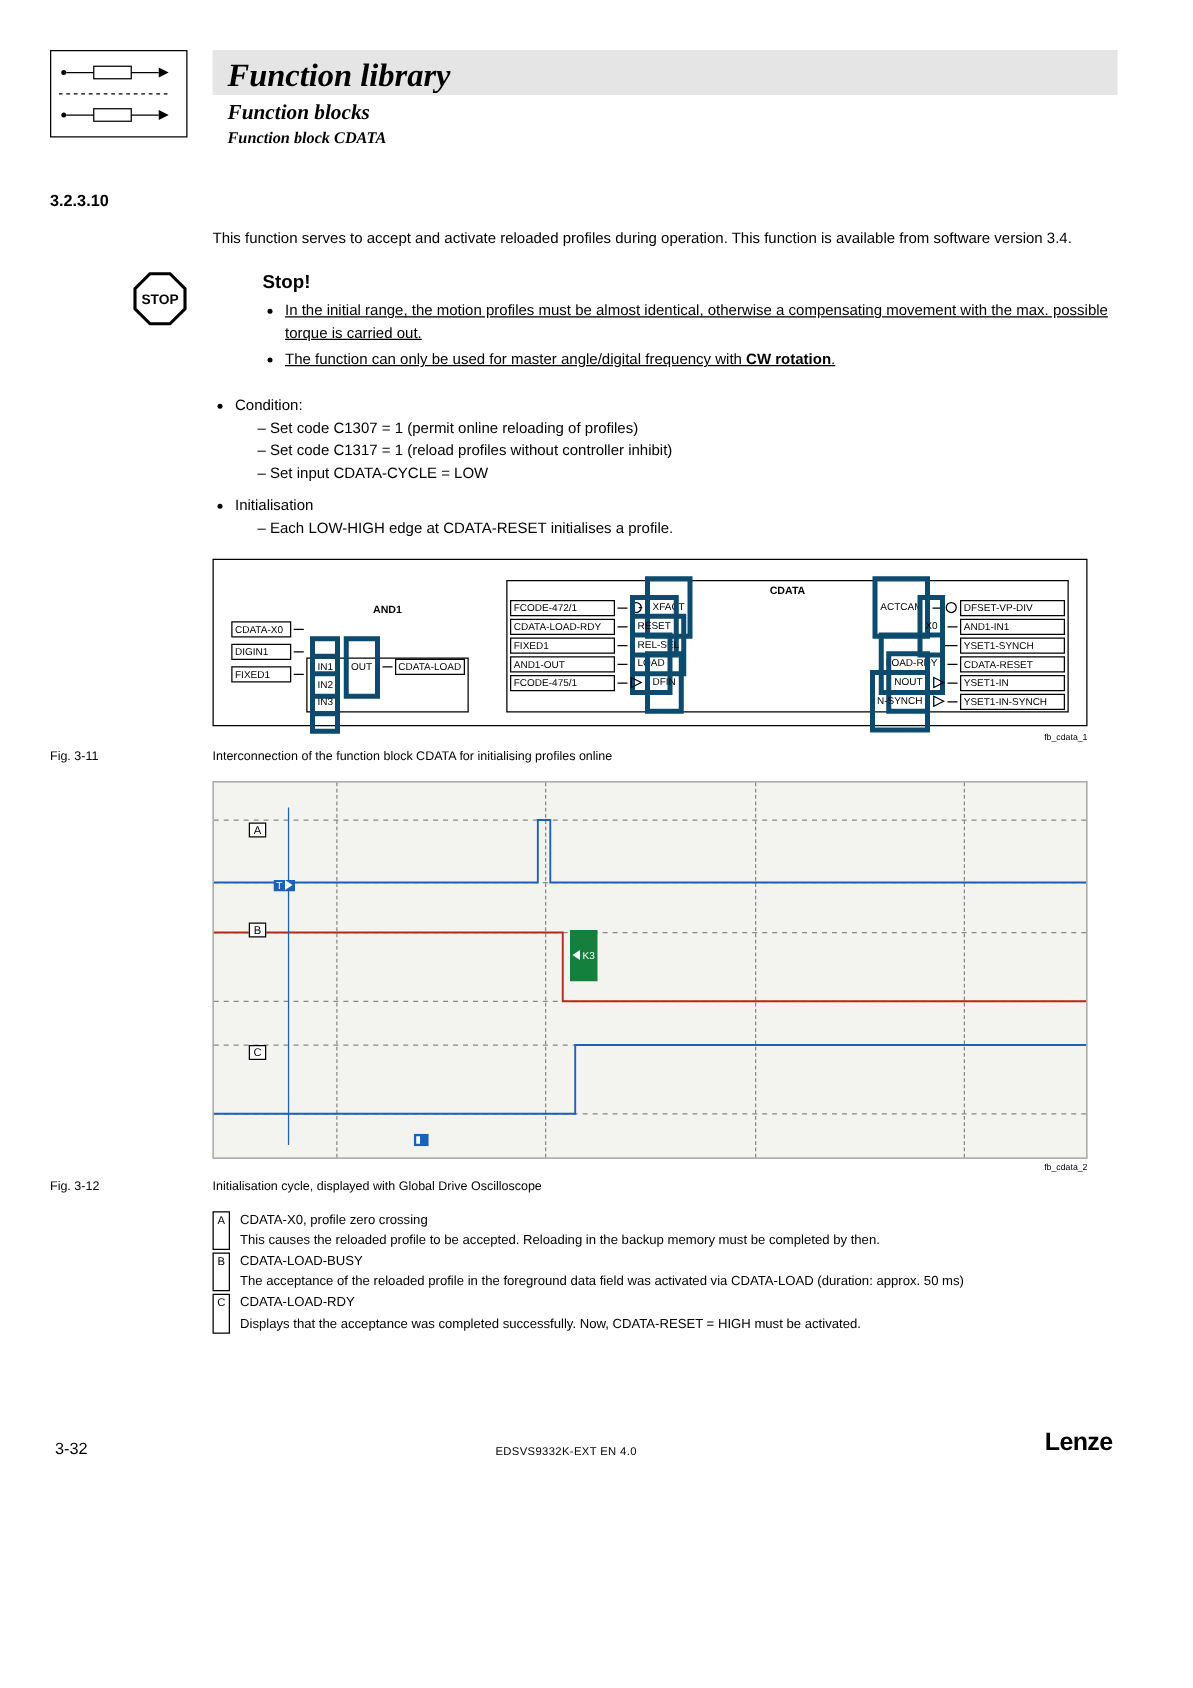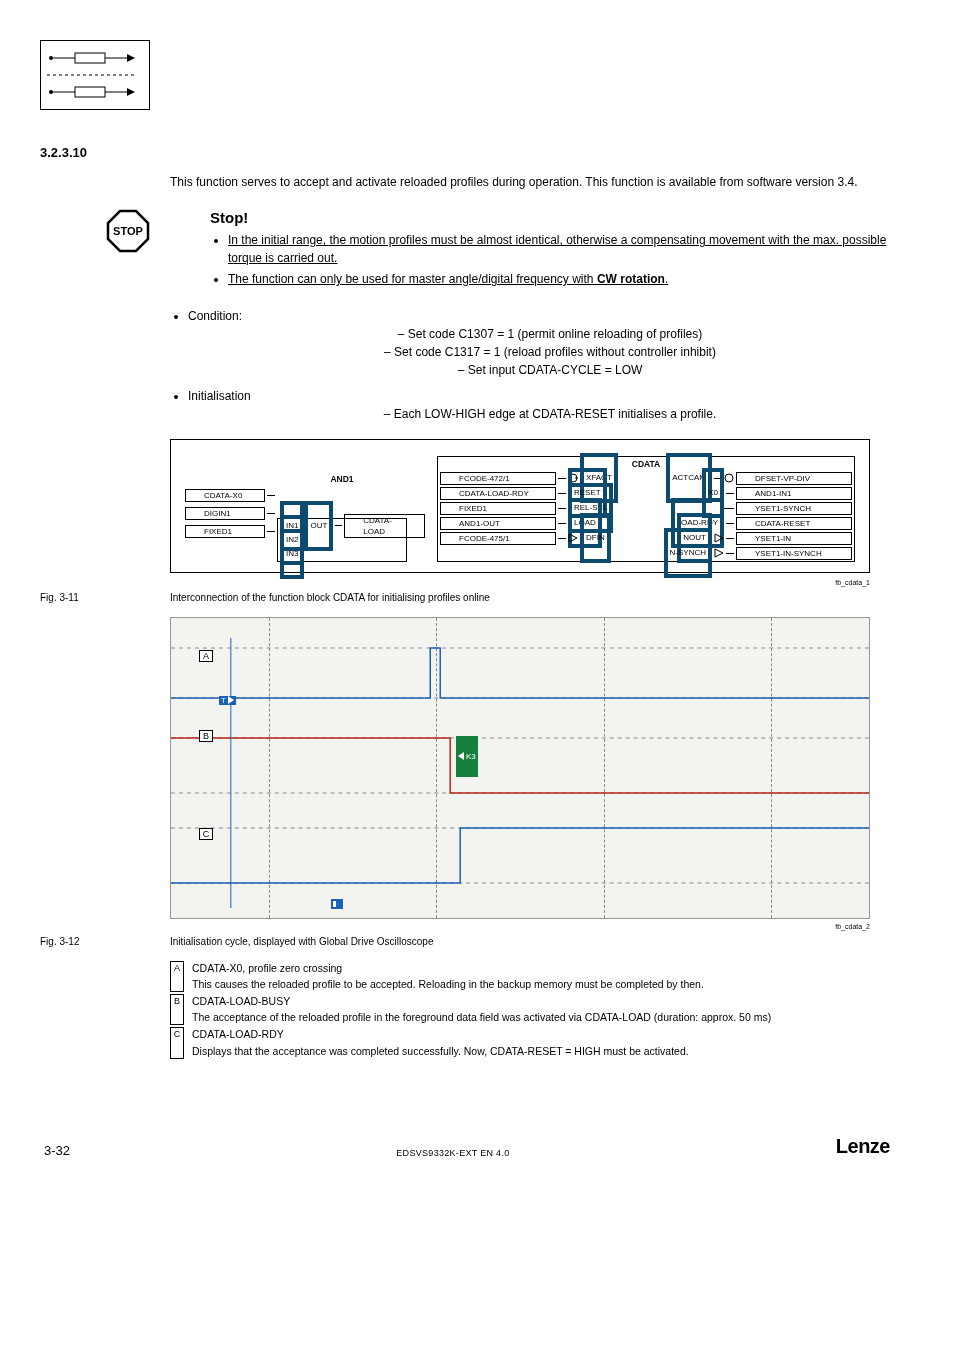--- a/index.html
+++ b/index.html
@@ -77,40 +77,40 @@
     font-weight: bold;
     font-size: 15px;
     margin-bottom: 6px;
   }
   ul.bullets { margin: 0 0 0 0; padding-left: 18px; text-decoration: underline; }
   ul.bullets li { margin-bottom: 4px; line-height: 1.45; }
   ul.main-bullets { margin: 0 0 0 -2px; padding-left: 20px; }
   ul.main-bullets > li { margin-bottom: 8px; }
   .dash-list { margin:4px 0 0 0; padding-left: 18px; }
   .dash-list div::before { content: "– "; }
-  .dash-list div { margin: 4px 0; text-align: center; }
+  .dash-list div { margin: 4px 0; }
   .diagram1 {
     margin: 18px 0 6px 130px;
     border: 1px solid #000;
     padding: 16px 14px 10px 14px;
     position: relative;
     width: 700px;
     box-sizing: border-box;
   }
   .dg-cols { display:flex; gap:30px; align-items:flex-start; }
   .and-block {
     border: 1px solid #000;
     font-size: 8.5px;
     width: 128px;
     margin-top: 32px;
   }
   .and-title { text-align:center; font-weight:bold; padding:2px 0; border-bottom: none; }
   .and-row { display:flex; justify-content:space-between; align-items:center; padding:0 2px; height:14px; }
   .pin-label { border:4px solid #0c4a6e; padding: 16px 2px; font-size: 8px; line-height: 10px; }
-  .ext-label { border:1px solid #000; padding: 0 18px; font-size: 8px; line-height: 11px; display:inline-block; min-width:42px; text-align:left; }
+  .ext-label { border:1px solid #000; padding: 0 2px; font-size: 8px; line-height: 11px; display:inline-block; min-width:42px; text-align:left; }
   .left-stack { display:flex; flex-direction:column; gap:2px; margin-top: 32px;}
   .left-entry { display:flex; align-items:center; gap:2px; height:16px; }
   .hline { height:1px; background:#000; width:8px; }
   .cdata-block {
     border: 1px solid #000;
     font-size: 8.5px;
     flex: 1;
     position: relative;
   }
   .cdata-title { text-align:center; padding:2px 0; font-weight:normal; }
@@ -211,20 +211,25 @@
         </svg>
       <div class="icon-row">
         <svg width="88" height="18" viewBox="0 0 88 18">
           <circle cx="4" cy="9" r="2" fill="#000"></circle>
           <line x1="6" y1="9" x2="28" y2="9" stroke="#000"></line>
           <rect x="28" y="4" width="30" height="10" fill="none" stroke="#000"></rect>
           <line x1="58" y1="9" x2="80" y2="9" stroke="#000"></line>
           <polygon points="80,5 88,9 80,13" fill="#000"></polygon>
         </svg>
       </div>
+    </div>
+    <div>
+      <div class="title-band">Function library</div>
+      <div class="subtitle1">Function blocks</div>
+      <div class="subtitle2">Function block CDATA</div>
     </div>
   </div>
 
   <div class="sec-head">
     <div class="sec-num">3.2.3.10</div>
   </div>
 
   <div class="body-indent">
     <p class="body" style="text-align:justify">This function serves to accept and activate reloaded profiles during operation. This function is available from software version 3.4.</p>
   </div>

